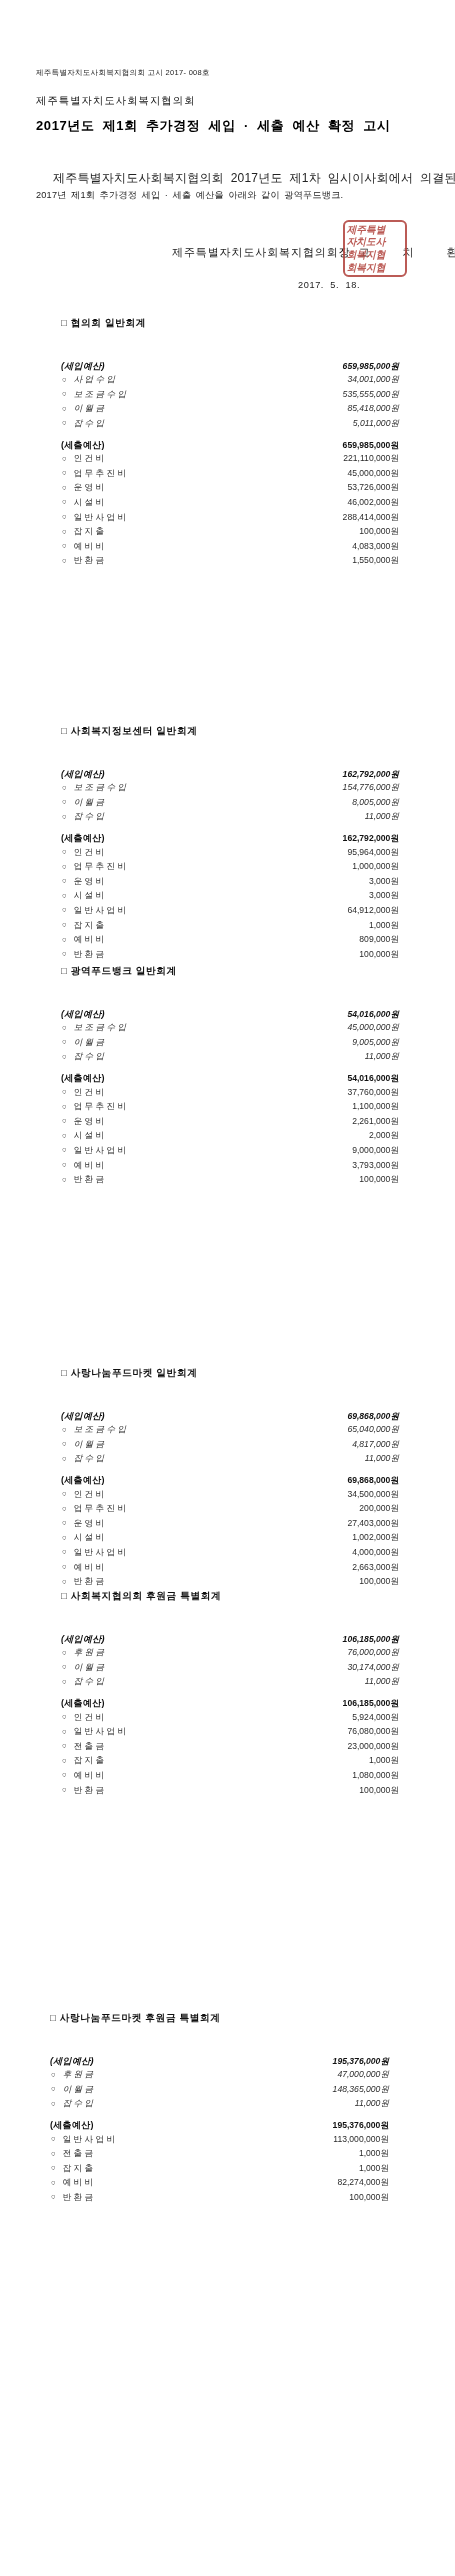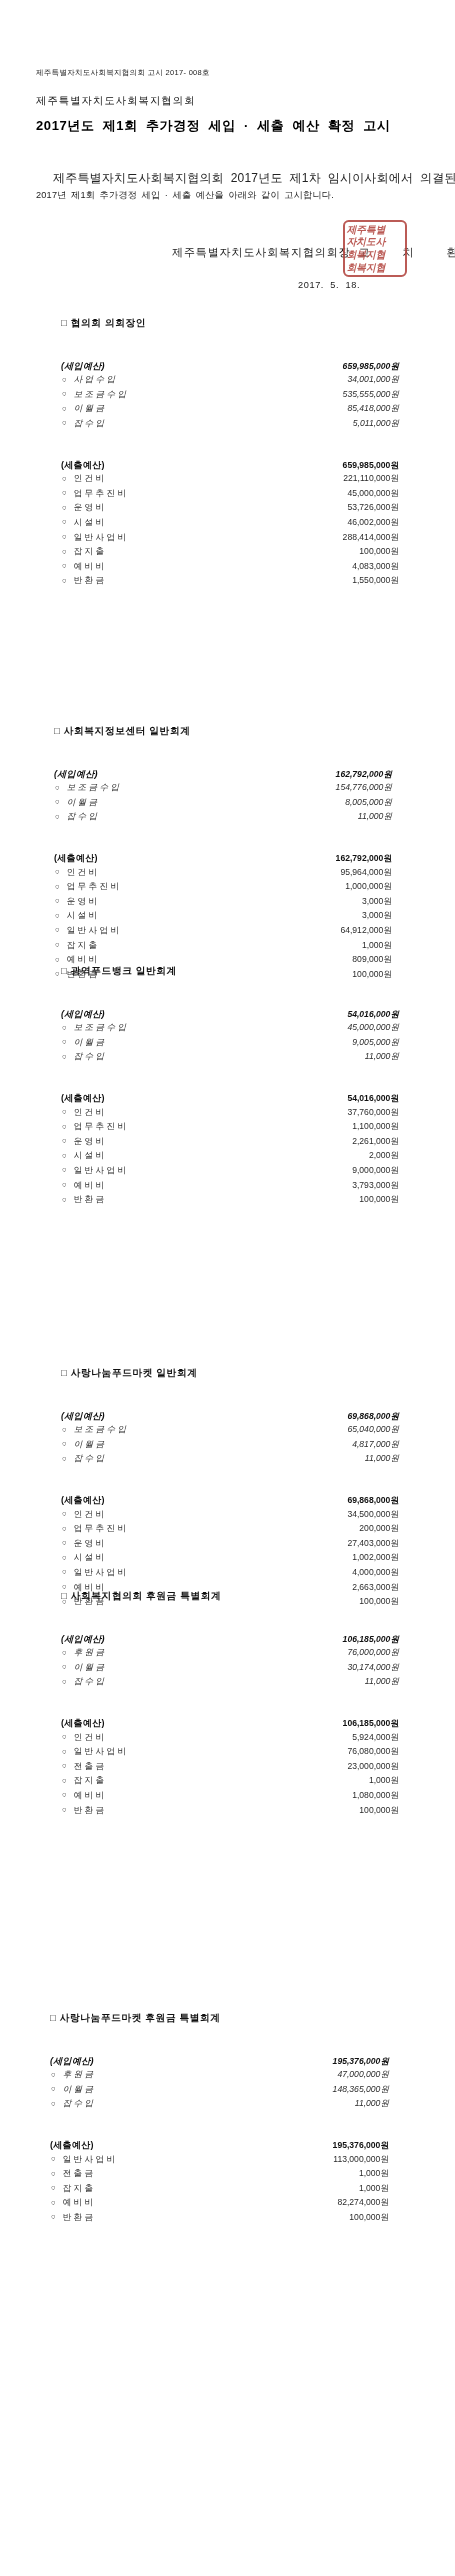--- a/index.html
+++ b/index.html
@@ -35,21 +35,21 @@
     font-size:9.7px;font-weight:bold;line-height:11.5px;
     color:#b2453f;letter-spacing:0;
     transform:scaleY(1.05);
   }
 
   .budget-section{position:absolute;}
   .sec-title{
     margin:0;font-size:9.7px;font-weight:bold;letter-spacing:0.6px;
     color:#111;line-height:12.6px;white-space:pre;
   }
-  .budget-block{margin-top:26px;}
+  .budget-block{margin-top:6px;}
   .budget-block.income{margin-top:30px;font-style:italic;}
   .b-row{
     display:flex;justify-content:space-between;align-items:baseline;
     height:14.6px;font-size:8.6px;color:#2b2b2b;
   }
   .b-row .b-label{font-size:9px;font-weight:bold;letter-spacing:0.3px;color:#111;}
   .b-row .b-total{font-weight:bold;color:#111;}
   .b-item-label{white-space:pre;}
   .bullet{display:inline-block;margin:0 6.9px 0 1.1px;font-size:7.7px;position:relative;top:-0.6px;color:#2b2b2b;}
   .b-amount{white-space:pre;}
@@ -59,35 +59,35 @@
 
 <div class="page">
 
   <div class="abs notice-no">제주특별자치도사회복지협의회 고시 2017- 008호</div>
 
   <div class="abs org-title">제주특별자치도사회복지협의회</div>
 
   <div class="abs main-title">2017년도 제1회 추가경정 세입 · 세출 예산 확정 고시</div>
 
   <div class="abs body-line1">제주특별자치도사회복지협의회 2017년도 제1차 임시이사회에서 의결된</div>
-  <div class="abs body-line2">2017년 제1회 추가경정 세입 · 세출 예산을 아래와 같이 고시합니다.</div>
+  <div class="abs body-line2">2017년 제1회 추가경정 세입 · 세출 예산을 아래와 같이 광역푸드뱅크.</div>
 
   <div class="abs sig-line"><span>제주특별자치도사회복지협의회장</span><span class="sig-name">고 치 환</span></div>
 
   <div class="seal" style="border-color: rgb(178, 69, 63); font-style: italic;">
     <div class="seal-row" style="color: rgb(178, 69, 63);">제주특별</div>
     <div class="seal-row" style="color: rgb(178, 69, 63);">자치도사</div>
     <div class="seal-row" style="color: rgb(178, 69, 63);">회복지협</div>
     <div class="seal-row" style="color: rgb(178, 69, 63);">회복지협</div>
   </div>
 
   <div class="abs date-line">2017.  5.  18.</div>
 
   <section class="budget-section" style="top:317px;left:61px;width:338px;">
-    <h2 class="sec-title">□ 협의회 의회장인</h2>
+    <h2 class="sec-title">□ 협의회 일반회계</h2>
     <div class="budget-block income">
         <div class="b-row b-head">
           <span class="b-label">(세입예산)</span>
           <span class="b-total">659,985,000원</span>
         </div>
         <div class="b-row">
           <span class="b-item-label"><span class="bullet">○</span><span>사 업 수 입</span></span>
           <span class="b-amount">34,001,000원</span>
         </div>
         <div class="b-row">
@@ -136,21 +136,21 @@
           <span class="b-item-label"><span class="bullet">○</span><span>예 비 비</span></span>
           <span class="b-amount">4,083,000원</span>
         </div>
         <div class="b-row">
           <span class="b-item-label"><span class="bullet">○</span><span>반 환 금</span></span>
           <span class="b-amount">1,550,000원</span>
         </div>
       </div>
   </section>
 
-  <section class="budget-section" style="top:725px;left:54px;width:338px;">
+  <section class="budget-section" style="top:725px;left:61px;width:338px;">
     <h2 class="sec-title">□ 사회복지정보센터 일반회계</h2>
     <div class="budget-block income">
         <div class="b-row b-head">
           <span class="b-label">(세입예산)</span>
           <span class="b-total">162,792,000원</span>
         </div>
         <div class="b-row">
           <span class="b-item-label"><span class="bullet">○</span><span>보 조 금 수 입</span></span>
           <span class="b-amount">154,776,000원</span>
         </div>

